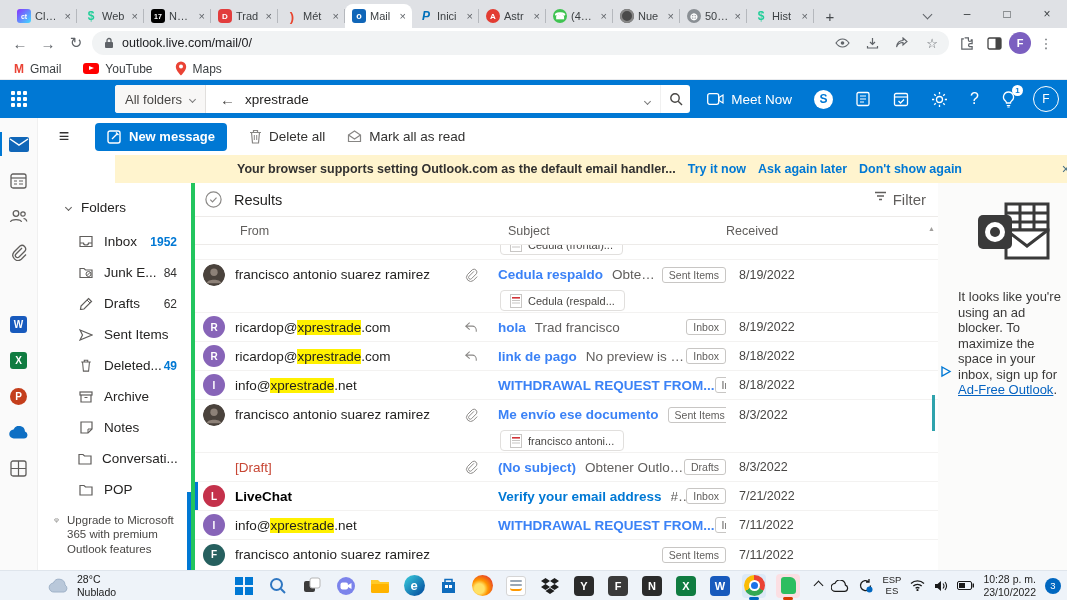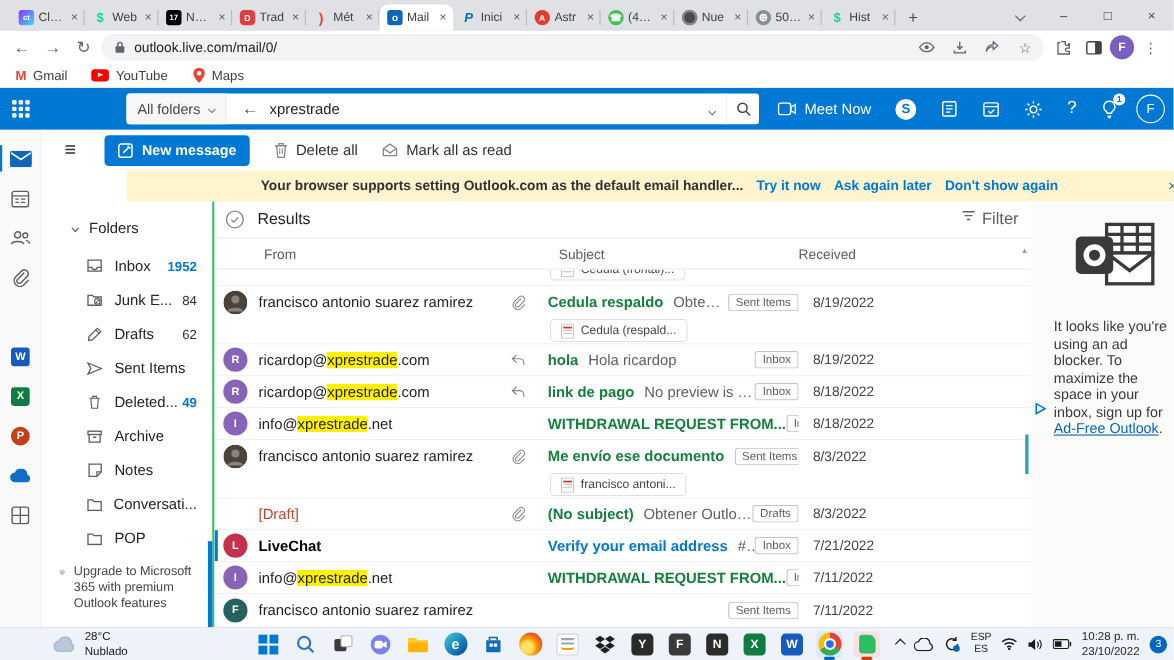--- a/index.html
+++ b/index.html
@@ -78,21 +78,21 @@
 .newmsg{margin-left:17px;height:28px;background:var(--accent);color:#fff;border:none;border-radius:4px;font-weight:bold;font-size:13px;display:flex;align-items:center;gap:8px;padding:0 12px;cursor:pointer;font-family:inherit}
 .tbtn{display:flex;align-items:center;gap:7px;color:#323130;font-size:13.5px;margin-left:22px;cursor:pointer}
 .tbtn svg{opacity:.75}
 .banner{height:28px;margin-left:77px;background:var(--banner-bg,#fff4ce);display:flex;align-items:center;font-size:12.5px;color:#323130;padding-left:122px;position:relative}
 .banner b{font-weight:bold}
 .blink{color:var(--accent);font-weight:bold;margin-left:12px;cursor:pointer}
 .banner .bx{position:absolute;right:10px;color:#467086;font-size:14px;cursor:pointer}
 .bodyrow{flex:1;display:flex;background:#faf9f8;overflow:hidden}
 
 
-.sidebar{width:157px;background:#fff;padding-top:13px;position:relative;border-right:2px solid #22c55e}
+.sidebar{width:157px;background:#fff;padding-top:13px;position:relative;border-right:4px solid #22c55e}
 .ftitle{display:flex;align-items:center;gap:10px;padding-left:28px;font-size:13.5px;color:#252423;height:22px;cursor:pointer}
 .ftitle .chv{width:5px;height:5px;border-color:#605e5c}
 .flist{margin-top:8px}
 .fitem{height:31px;display:flex;align-items:center;padding:0 14px 0 40px;cursor:pointer;font-size:13.5px;color:#252423}
 .fitem .fic{width:16px;margin-right:10px;color:#605e5c;display:flex;justify-content:center}
 .fitem .cnt{margin-left:auto;font-size:12px;color:#323130}
 .fitem .cnt.blue{color:var(--accent);font-weight:bold}
 .upgrade{position:absolute;left:0;bottom:14px;display:flex;gap:8px;padding:0 12px 0 16px;font-size:11.5px;color:#484644;line-height:1.25}
 .side-thumb{position:absolute;right:0;bottom:0;width:4px;height:78px;background:var(--accent)}
 
@@ -114,21 +114,21 @@
 .av{width:22px;height:22px;border-radius:50%;margin:0 10px 0 8px;flex:0 0 22px;overflow:hidden;display:flex;align-items:center;justify-content:center;color:#fff;font-size:10px;font-weight:bold}
 .av.purple{background:var(--avatar-purple)}
 .av.red{background:var(--avatar-red)}
 .av.teal{background:var(--avatar-teal)}
 .av.none{background:none}
 .from{width:222px;font-size:13.5px;color:#201f1e;overflow:hidden;white-space:nowrap}
 .from mark{background:var(--highlight,#fff100);color:inherit}
 .from.draft{color:var(--draft);}
 .ric2{width:28px;display:flex;justify-content:center;color:#8a8886}
 .subzone{flex:1;display:flex;align-items:center;padding-left:13px;overflow:hidden}
-.subj{font-size:13.5px;font-weight:bold;color:#15803d;white-space:nowrap}
+.subj{font-size:13.5px;font-weight:bold;color:#3b82f6;white-space:nowrap}
 .prev{font-size:13.5px;color:#605e5c;margin-left:9px;white-space:nowrap;overflow:hidden;text-overflow:ellipsis}
 .badge{margin-left:auto;border:1px solid #c8c6c4;border-radius:3px;color:#605e5c;font-size:10.5px;padding:1px 6px;white-space:nowrap;background:#fff}
 .date{flex:0 0 200px;padding-left:13px;font-size:12.5px;color:#484644}
 .unread .from{font-weight:bold;color:#000}
 .unread .subj{color:var(--unread)}
 .chiprow{height:24px;display:flex;align-items:center;padding-left:305px;border-bottom:1px solid #f3f2f1}
 .chip{display:flex;align-items:center;gap:6px;border:1px solid #e1dfdd;border-radius:4px;background:#fff;padding:2.5px 9px;font-size:11px;color:#484644;cursor:pointer;white-space:nowrap}
 .chiprow.partial{height:15px;overflow:hidden;align-items:flex-start;border-bottom:1px solid #f3f2f1}
 .chiprow.partial .chip{margin-top:-11px}
 .list-thumb{position:absolute;right:3px;top:212px;width:3.5px;height:36px;background:var(--scroll-teal)}
@@ -640,21 +640,21 @@
           <div class="row sep">
             <span class="av purple">R</span>
             <span class="from"><span>ricardop@</span><mark>xprestrade</mark><span>.com</span></span>
             <span class="ric2">
                 <svg width="14" height="12" viewBox="0 0 16 13">
                   <path d="M6.5 1.5L2 5.5l4.5 4M2.5 5.5h7a4.5 4.5 0 014.5 4.5v2" fill="none" stroke="#8a8886" stroke-width="1.2"></path>
                 </svg>
               </span>
             <span class="subzone">
                 <span class="subj">hola</span>
-                <span class="prev">Hola ricardop</span>
+                <span class="prev">Trad francisco</span>
                 <span class="badge">Inbox</span>
               </span>
             <span class="date">8/19/2022</span>
           </div>
 
           <div class="row sep">
             <span class="av purple">R</span>
             <span class="from"><span>ricardop@</span><mark>xprestrade</mark><span>.com</span></span>
             <span class="ric2">
                 <svg width="14" height="12" viewBox="0 0 16 13">

